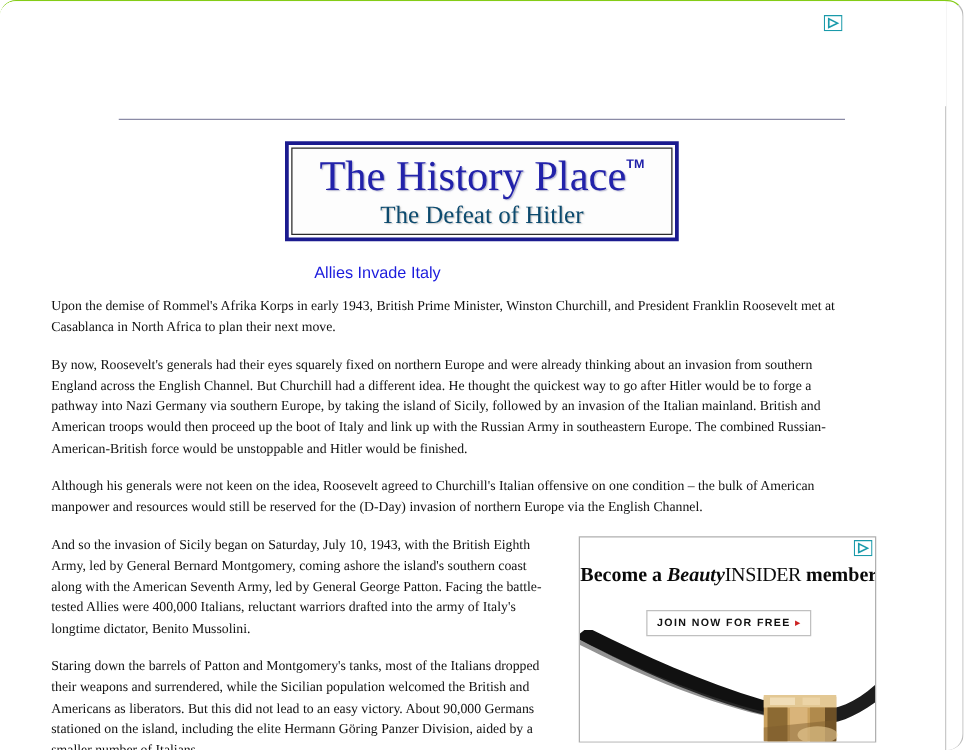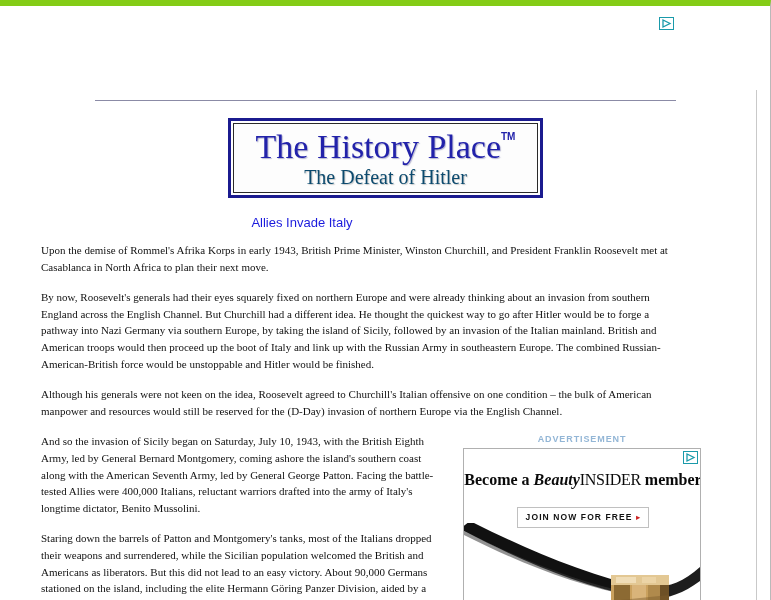--- a/index.html
+++ b/index.html
@@ -18,23 +18,24 @@
 
   
   #page-frame {
     position: absolute;
     left: 0;
     top: 0;
     width: 771px;
     height: 600px;
     box-sizing: border-box;
     border-right: 1px solid #b9b9b9;
-    border-top: 6px solid #84cc16;
+    border-top: 1px solid #84cc16;
     background: #ffffff;
     overflow: hidden;
+    border-radius: 13px;
   }
   #page-inner {
     position: absolute;
     left: 0;
     top: 0;
     width: 757px;
     height: 600px;
     box-sizing: border-box;
     border-right: 1px solid #c9c9c9;
     background: #ffffff;
@@ -267,21 +268,20 @@
         <div style="line-height:0;">
           <span id="logo-title" class="noselect">The History Place</span><span id="logo-tm" class="noselect">TM</span>
         </div>
         <div id="logo-subtitle" class="noselect">The Defeat of Hitler</div>
       </div>
     </div>
 
     <h1 id="article-heading">Allies Invade Italy</h1>
 
     <div id="ad-block">
-      <div id="ad-label">ADVERTISEMENT</div>
       <div id="ad-frame">
 
         <span class="adchoices-icon" id="ad-adchoices">
           <svg width="15" height="13" viewBox="0 0 15 13">
             <rect x="0.5" y="0.5" width="14" height="12" fill="#ffffff" stroke="#1a9aaa" stroke-width="1"></rect>
             <polygon points="4,3 4,10 11,6.5" fill="none" stroke="#1a9aaa" stroke-width="1.3"></polygon>
           </svg>
         </span>
 
         <div id="ad-cta"><span>JOIN NOW FOR FREE</span> <span class="cta-arrow">▸</span></div>

